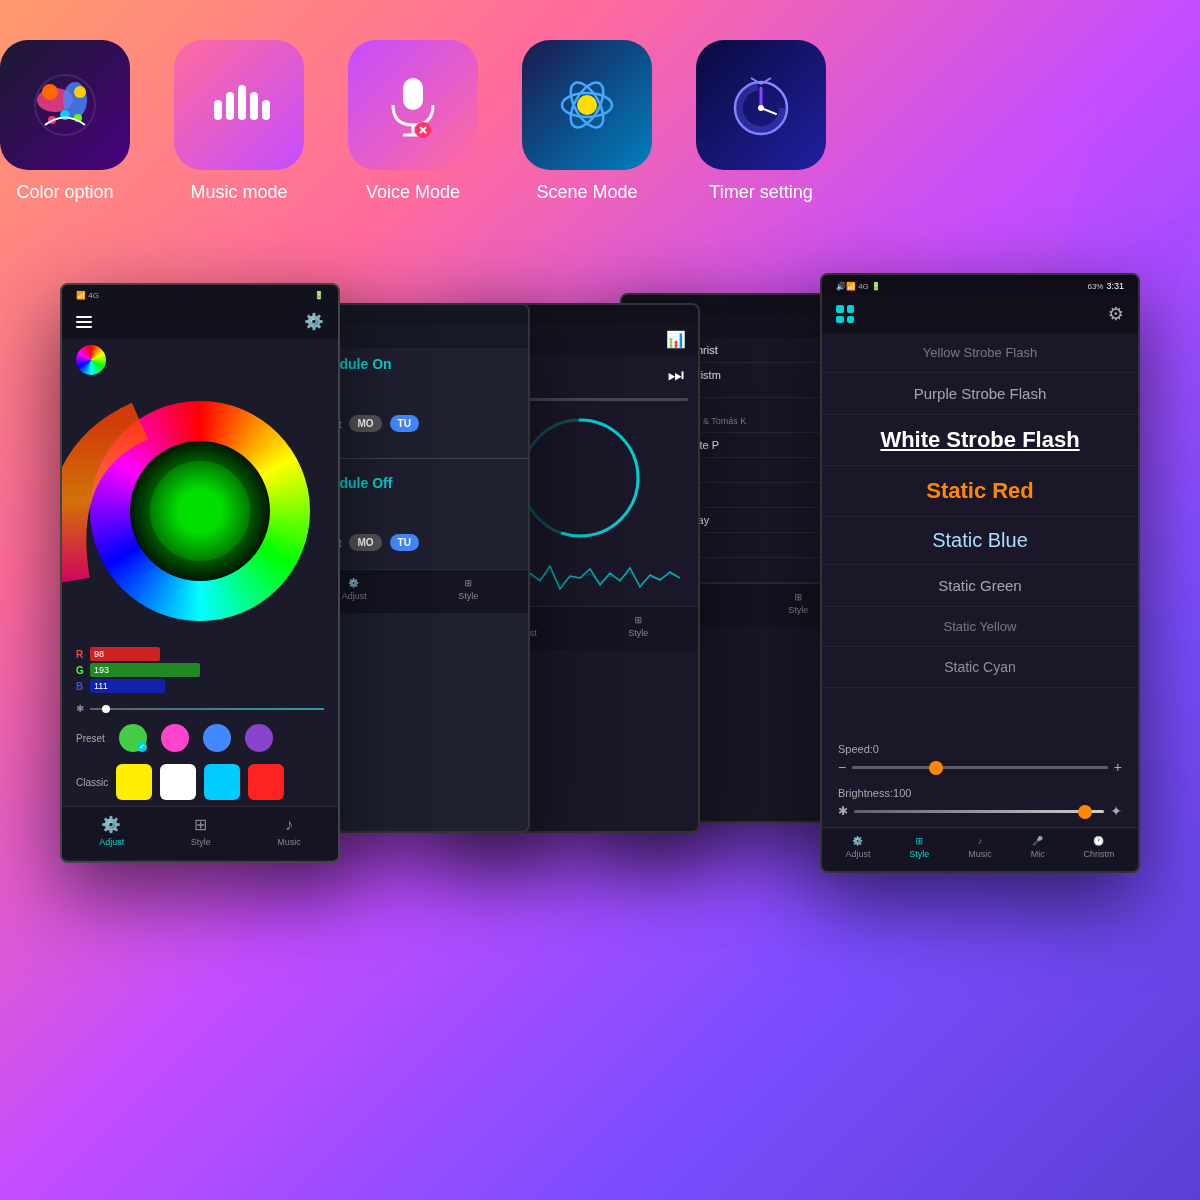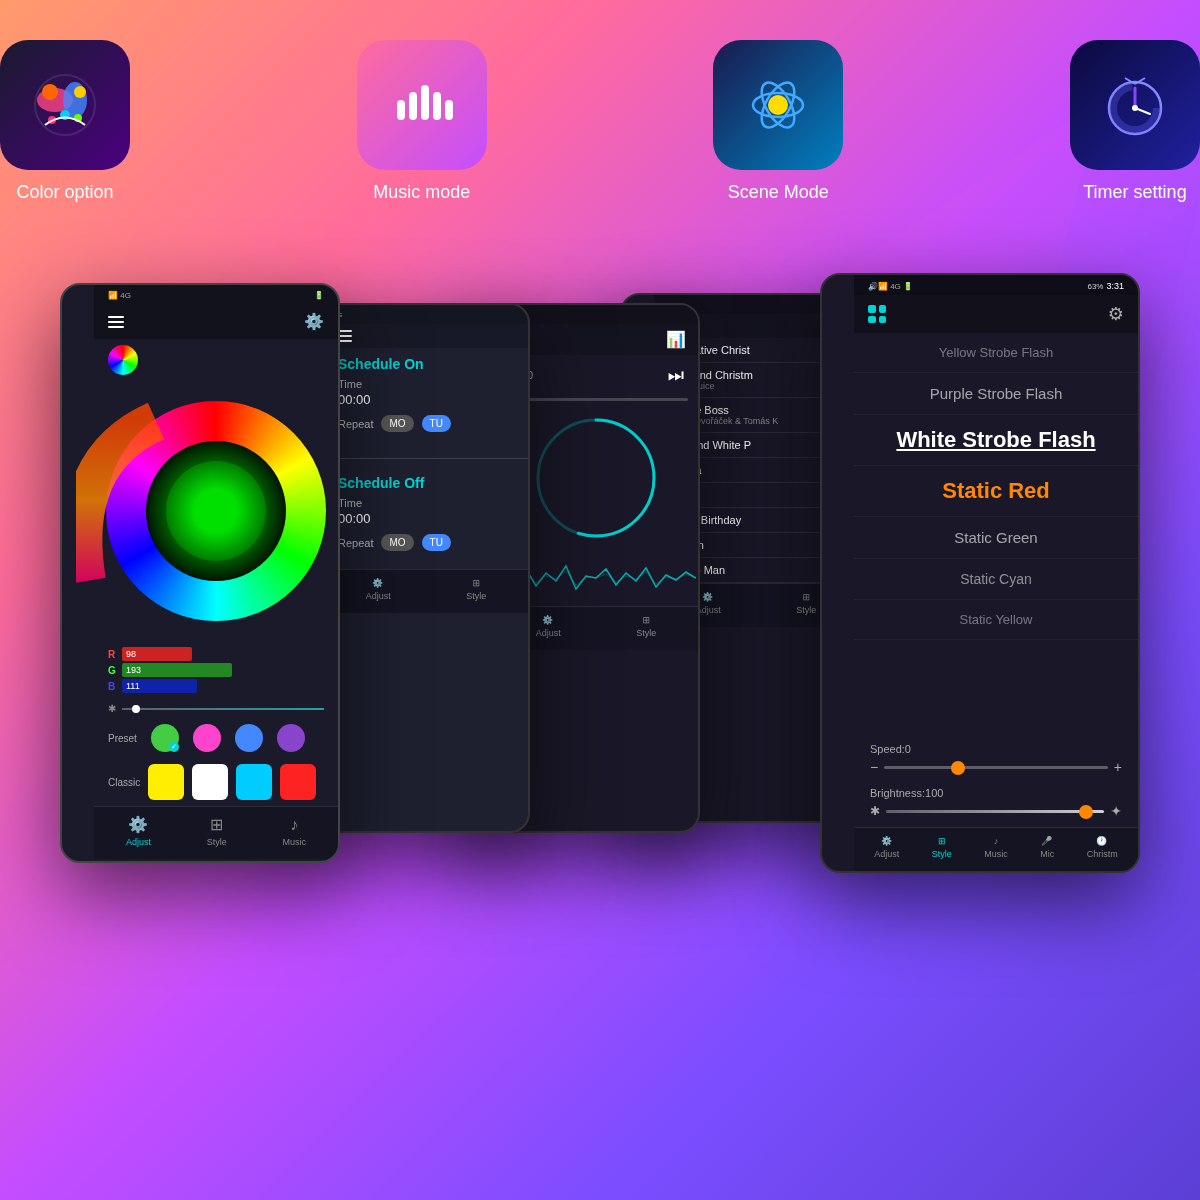--- a/index.html
+++ b/index.html
@@ -16,22 +16,22 @@
     .bg-shapes {
       position: absolute;
       inset: 0;
       overflow: hidden;
       pointer-events: none;
     }
 
     
     .top-icons {
       display: flex;
-      justify-content: space-between;
-      gap: 80px;
+      justify-content: flex-start;
+      gap: 44px;
       padding-top: 40px;
       padding-bottom: 20px;
       position: relative;
       z-index: 10;
     }
     .icon-item {
       display: flex;
       flex-direction: column;
       align-items: center;
       gap: 12px;
@@ -63,24 +63,23 @@
       width: 1200px;
       height: 900px;
       display: flex;
       align-items: flex-start;
       justify-content: center;
     }
 
     
     .phone {
       position: absolute;
-      border-radius: 20px;
+      border-radius: 8px;
       overflow: hidden;
       box-shadow: 0 30px 80px rgba(0,0,0,0.6);
-      padding-left: 32px;
     }
 
     
     .phone-1 {
       width: 280px;
       height: 580px;
       left: 60px;
       top: 60px;
       z-index: 20;
       background: #1a1a2a;
@@ -331,21 +330,21 @@
       display: flex;
       align-items: center;
       gap: 8px;
       margin-bottom: 10px;
     }
     .repeat-label { color: #bbb; font-size: 11px; }
     .day-badge {
       padding: 3px 8px;
       border-radius: 12px;
       font-size: 10px;
-      font-weight: normal;
+      font-weight: bold;
     }
     .day-badge-gray { background: #555; color: white; }
     .day-badge-blue { background: #4488ff; color: white; }
     .divider-line {
       height: 1px;
       background: rgba(255,255,255,0.15);
       margin: 8px 0;
     }
 
     
@@ -503,20 +502,34 @@
         <rect x="10" y="30" width="8" height="20" rx="4" fill="white"></rect>
         <rect x="22" y="22" width="8" height="28" rx="4" fill="white"></rect>
         <rect x="34" y="15" width="8" height="35" rx="4" fill="white"></rect>
         <rect x="46" y="22" width="8" height="28" rx="4" fill="white"></rect>
         <rect x="58" y="30" width="8" height="20" rx="4" fill="white"></rect>
       </svg>
     </div>
     <span class="icon-label">Music mode</span>
   </div>
 
+  <div class="icon-item">
+    <div class="icon-box icon-box-3">
+      <svg width="70" height="70" viewBox="0 0 70 70">
+        <rect x="25" y="8" width="20" height="32" rx="10" fill="white"></rect>
+        <path d="M15,35 Q15,55 35,55 Q55,55 55,35" stroke="white" stroke-width="3" fill="none"></path>
+        <line x1="35" y1="55" x2="35" y2="65" stroke="white" stroke-width="3"></line>
+        <line x1="25" y1="65" x2="45" y2="65" stroke="white" stroke-width="3"></line>
+        <circle cx="45" cy="60" r="8" fill="#ff3366"></circle>
+        <line x1="42" y1="57" x2="48" y2="63" stroke="white" stroke-width="2"></line>
+        <line x1="48" y1="57" x2="42" y2="63" stroke="white" stroke-width="2"></line>
+      </svg>
+    </div>
+    <span class="icon-label">Voice Mode</span>
+  </div>
 
   <div class="icon-item">
     <div class="icon-box icon-box-4">
       <svg width="70" height="70" viewBox="0 0 70 70">
         <circle cx="35" cy="35" r="10" fill="#ffdd00"></circle>
         <ellipse cx="35" cy="35" rx="25" ry="12" stroke="#44aaff" stroke-width="2.5" fill="none"></ellipse>
         <ellipse cx="35" cy="35" rx="25" ry="12" stroke="#44aaff" stroke-width="2.5" fill="none" transform="rotate(60,35,35)"></ellipse>
         <ellipse cx="35" cy="35" rx="25" ry="12" stroke="#44aaff" stroke-width="2.5" fill="none" transform="rotate(120,35,35)"></ellipse>
         <circle cx="35" cy="35" r="5" fill="#ffdd00"></circle>
       </svg>
@@ -816,23 +829,24 @@
         <div style="background:#00d4d4;border-radius:2px"></div>
       </div>
       <span style="color:#aaa;font-size:18px">⚙</span>
     </div>
 
     <div class="style-list">
       <div class="style-item active-yellow">Yellow Strobe Flash</div>
       <div class="style-item active-green">Purple Strobe Flash</div>
       <div class="style-item active-white">White Strobe Flash</div>
       <div class="style-item active-orange">Static Red</div>
+      <div class="style-item active-blue">Static Blue</div>
       <div class="style-item active-green">Static Green</div>
+      <div class="style-item active-yellow">Static Yellow</div>
       <div class="style-item active-cyan">Static Cyan</div>
-      <div class="style-item active-yellow">Static Yellow</div>
     </div>
 
     <div class="speed-section">
       <div class="speed-label">Speed:0</div>
       <div class="speed-track">
         <span class="speed-minus">−</span>
         <div class="speed-bar">
           <div class="speed-thumb"></div>
         </div>
         <span class="speed-plus">+</span>

